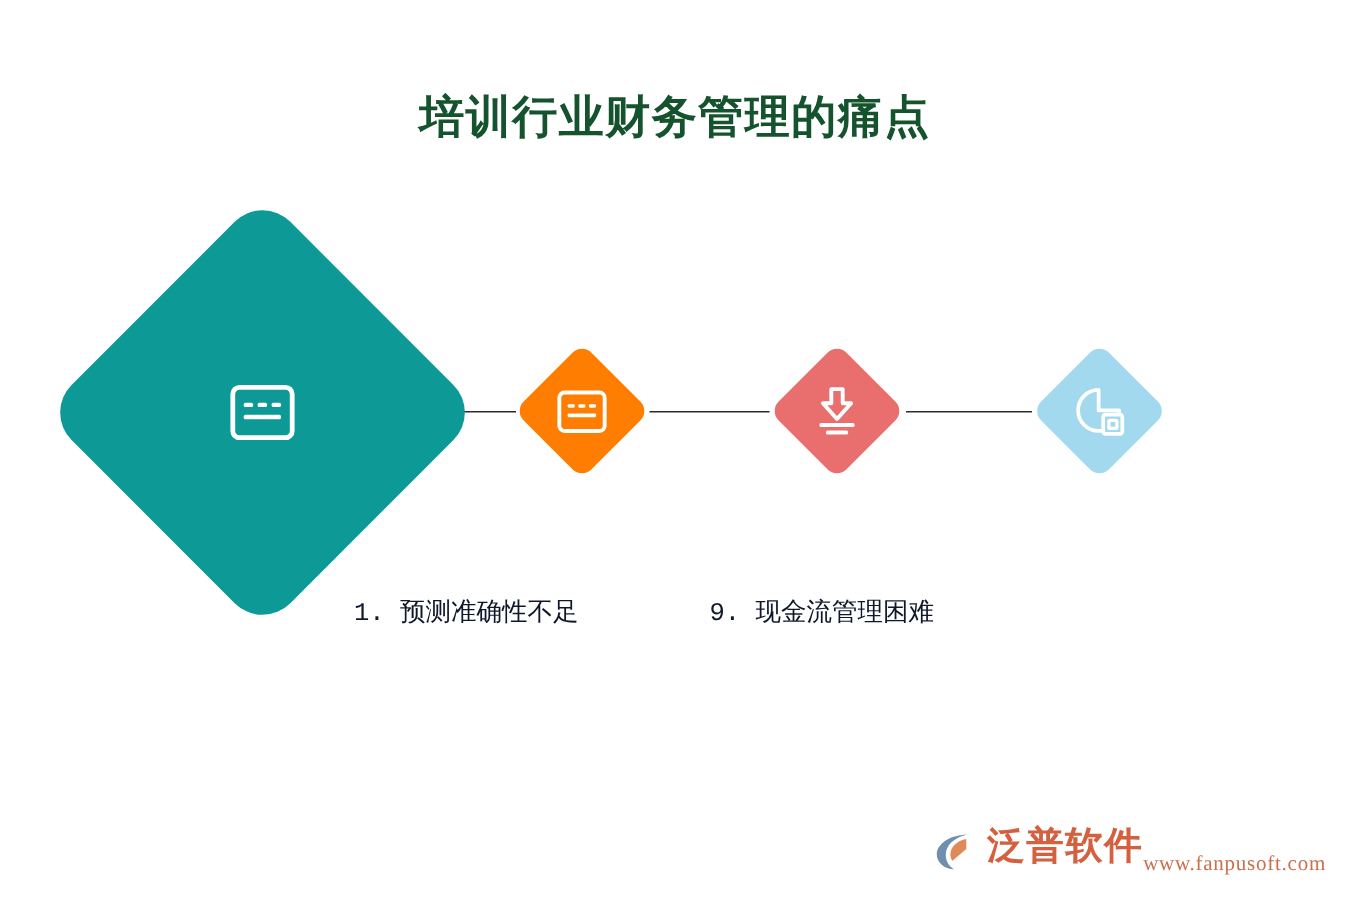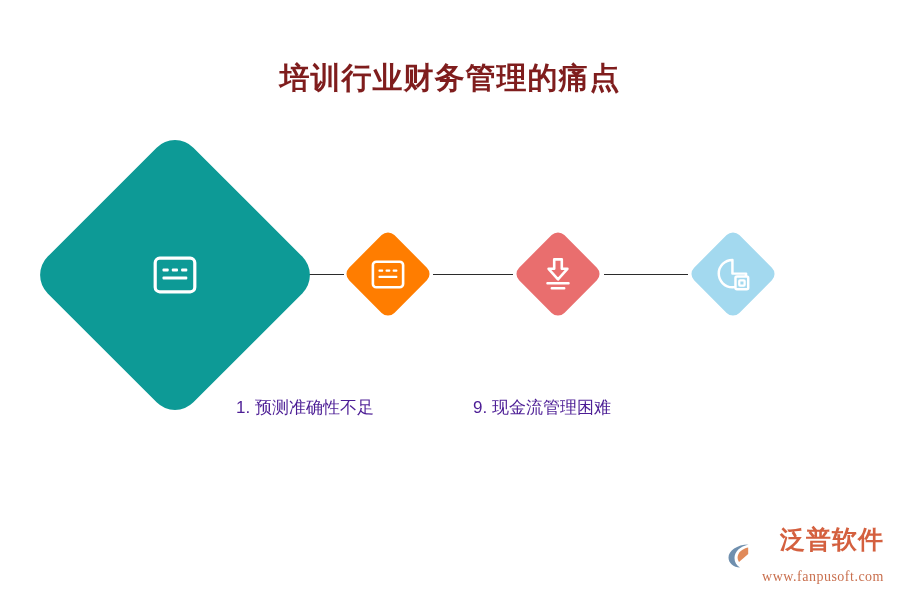--- a/index.html
+++ b/index.html
@@ -24,21 +24,21 @@
 
   
   .page-title {
     position: absolute;
     left: 0;
     top: 58px;
     width: 900px;
     text-align: center;
     font-size: 30px;
     font-weight: bold;
-    color: #7f1d1d;
+    color: #14532d;
     letter-spacing: 1px;
     font-family: "Liberation Serif", "DejaVu Serif", serif;
     white-space: nowrap;
   }
 
   
   .diagram {
     position: absolute;
     left: 0;
     top: 0;
@@ -101,22 +101,22 @@
   .node-4 { left: 701px; top: 242px; width: 64px; height: 64px; }
   .node-2 .shape > div,
   .node-3 .shape > div,
   .node-4 .shape > div { border-radius: 9px; }
 
   
   .caption {
     position: absolute;
     top: 396px;
     font-size: 17px;
-    color: #4c1d95;
-    font-family: Liberation Sans, sans-serif;
+    color: #0f172a;
+    font-family: Liberation Mono, monospace;
     white-space: nowrap;
     text-align: center;
   }
   .cap-1 { left: 236px; }
   .cap-2 { left: 473px; }
   .cap-3 { left: 689px; }
 
   
   .watermark {
     position: absolute;
@@ -126,22 +126,21 @@
     align-items: center;
     gap: 6px;
   }
   .wm-mark {
     width: 32px;
     height: 32px;
     flex: 0 0 auto;
   }
   .wm-text {
     display: flex;
-    flex-direction: column;
-    align-items: flex-end;
+    align-items: flex-start;
     line-height: 1;
   }
   .wm-name {
     font-size: 25px;
     font-weight: bold;
     color: #d4603f;
     font-family: "Liberation Serif", "DejaVu Serif", serif;
     letter-spacing: 1px;
   }
   .wm-url {

